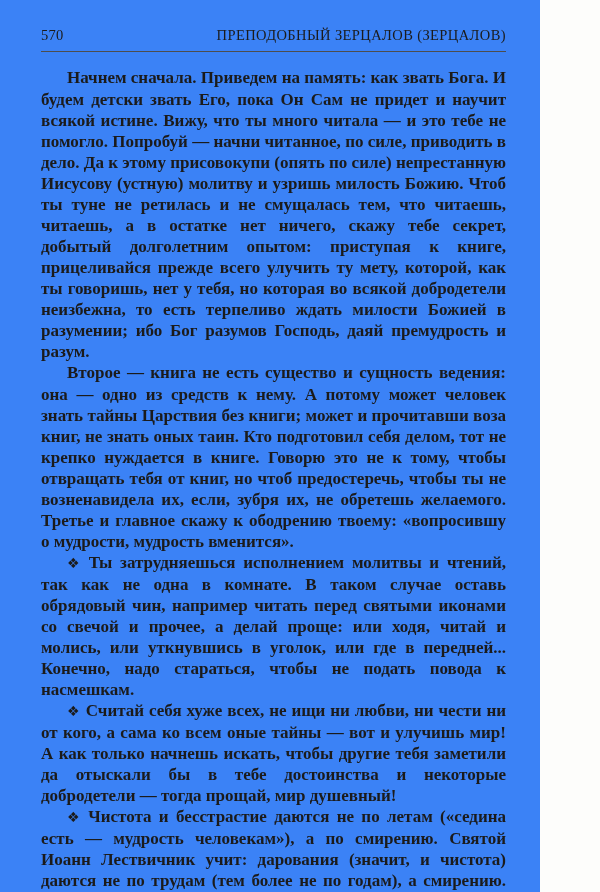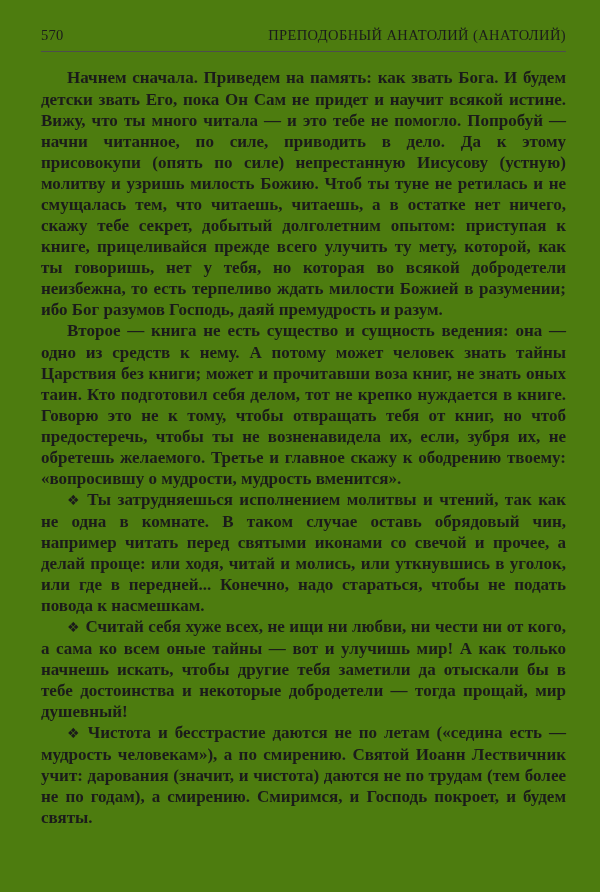--- a/index.html
+++ b/index.html
@@ -8,24 +8,24 @@
     width: 600px;
     background: #fdfdfb;
   }
 
   body {
     font-family: "Liberation Serif", "DejaVu Serif", serif;
     color: #1b1b1b;
   }
 
   .page {
-    width: 600px;
+    width: 540px;
     height: 892px;
     padding: 27px 34px 0 41px;
-    background: #4d7c0f;
+    background: #3b82f6;
     overflow: hidden;
   }
 
   .page-header {
     display: flex;
     justify-content: space-between;
     align-items: baseline;
     border-bottom: 1px solid #4d4d4d;
     padding-bottom: 7px;
     font-size: 14.5px;
@@ -62,21 +62,21 @@
     margin-right: 0.4em;
   }
 </style>
 </head>
 <body>
 
 <div class="page">
 
   <header class="page-header">
     <span class="page-num">570</span>
-    <span class="header-title">ПРЕПОДОБНЫЙ АНАТОЛИЙ (АНАТОЛИЙ)</span>
+    <span class="header-title">ПРЕПОДОБНЫЙ ЗЕРЦАЛОВ (ЗЕРЦАЛОВ)</span>
   </header>
 
   <main class="page-body">
 
     <p class="para"><span class="pmarker"></span><span>Начнем сначала. Приведем на память: как звать Бога. И будем детски звать Его, пока Он Сам не придет и научит всякой истине. Вижу, что ты много читала — и это тебе не помогло. Попробуй — начни читанное, по силе, приводить в дело. Да к этому присовокупи (опять по силе) непрестанную Иисусову (устную) молитву и узришь милость Божию. Чтоб ты туне не ретилась и не смущалась тем, что читаешь, читаешь, а в остатке нет ничего, скажу тебе секрет, добытый долголетним опытом: приступая к книге, прицеливайся прежде всего улучить ту мету, которой, как ты говоришь, нет у тебя, но которая во всякой добродетели неизбежна, то есть терпеливо ждать милости Божией в разумении; ибо Бог разумов Господь, даяй премудрость и разум.</span></p>
 
     <p class="para"><span class="pmarker"></span><span>Второе — книга не есть существо и сущность ведения: она — одно из средств к нему. А потому может человек знать тайны Царствия без книги; может и прочитавши воза книг, не знать оных таин. Кто подготовил себя делом, тот не крепко нуждается в книге. Говорю это не к тому, чтобы отвращать тебя от книг, но чтоб предостеречь, чтобы ты не возненавидела их, если, зубря их, не обретешь желаемого. Третье и главное скажу к ободрению твоему: «вопросившу о мудрости, мудрость вменится».</span></p>
 
     <p class="para"><span class="pmarker">❖</span><span>Ты затрудняешься исполнением молитвы и чтений, так как не одна в комнате. В таком случае оставь обрядовый чин, например читать перед святыми иконами со свечой и прочее, а делай проще: или ходя, читай и молись, или уткнувшись в уголок, или где в передней... Конечно, надо стараться, чтобы не подать повода к насмешкам.</span></p>
 

